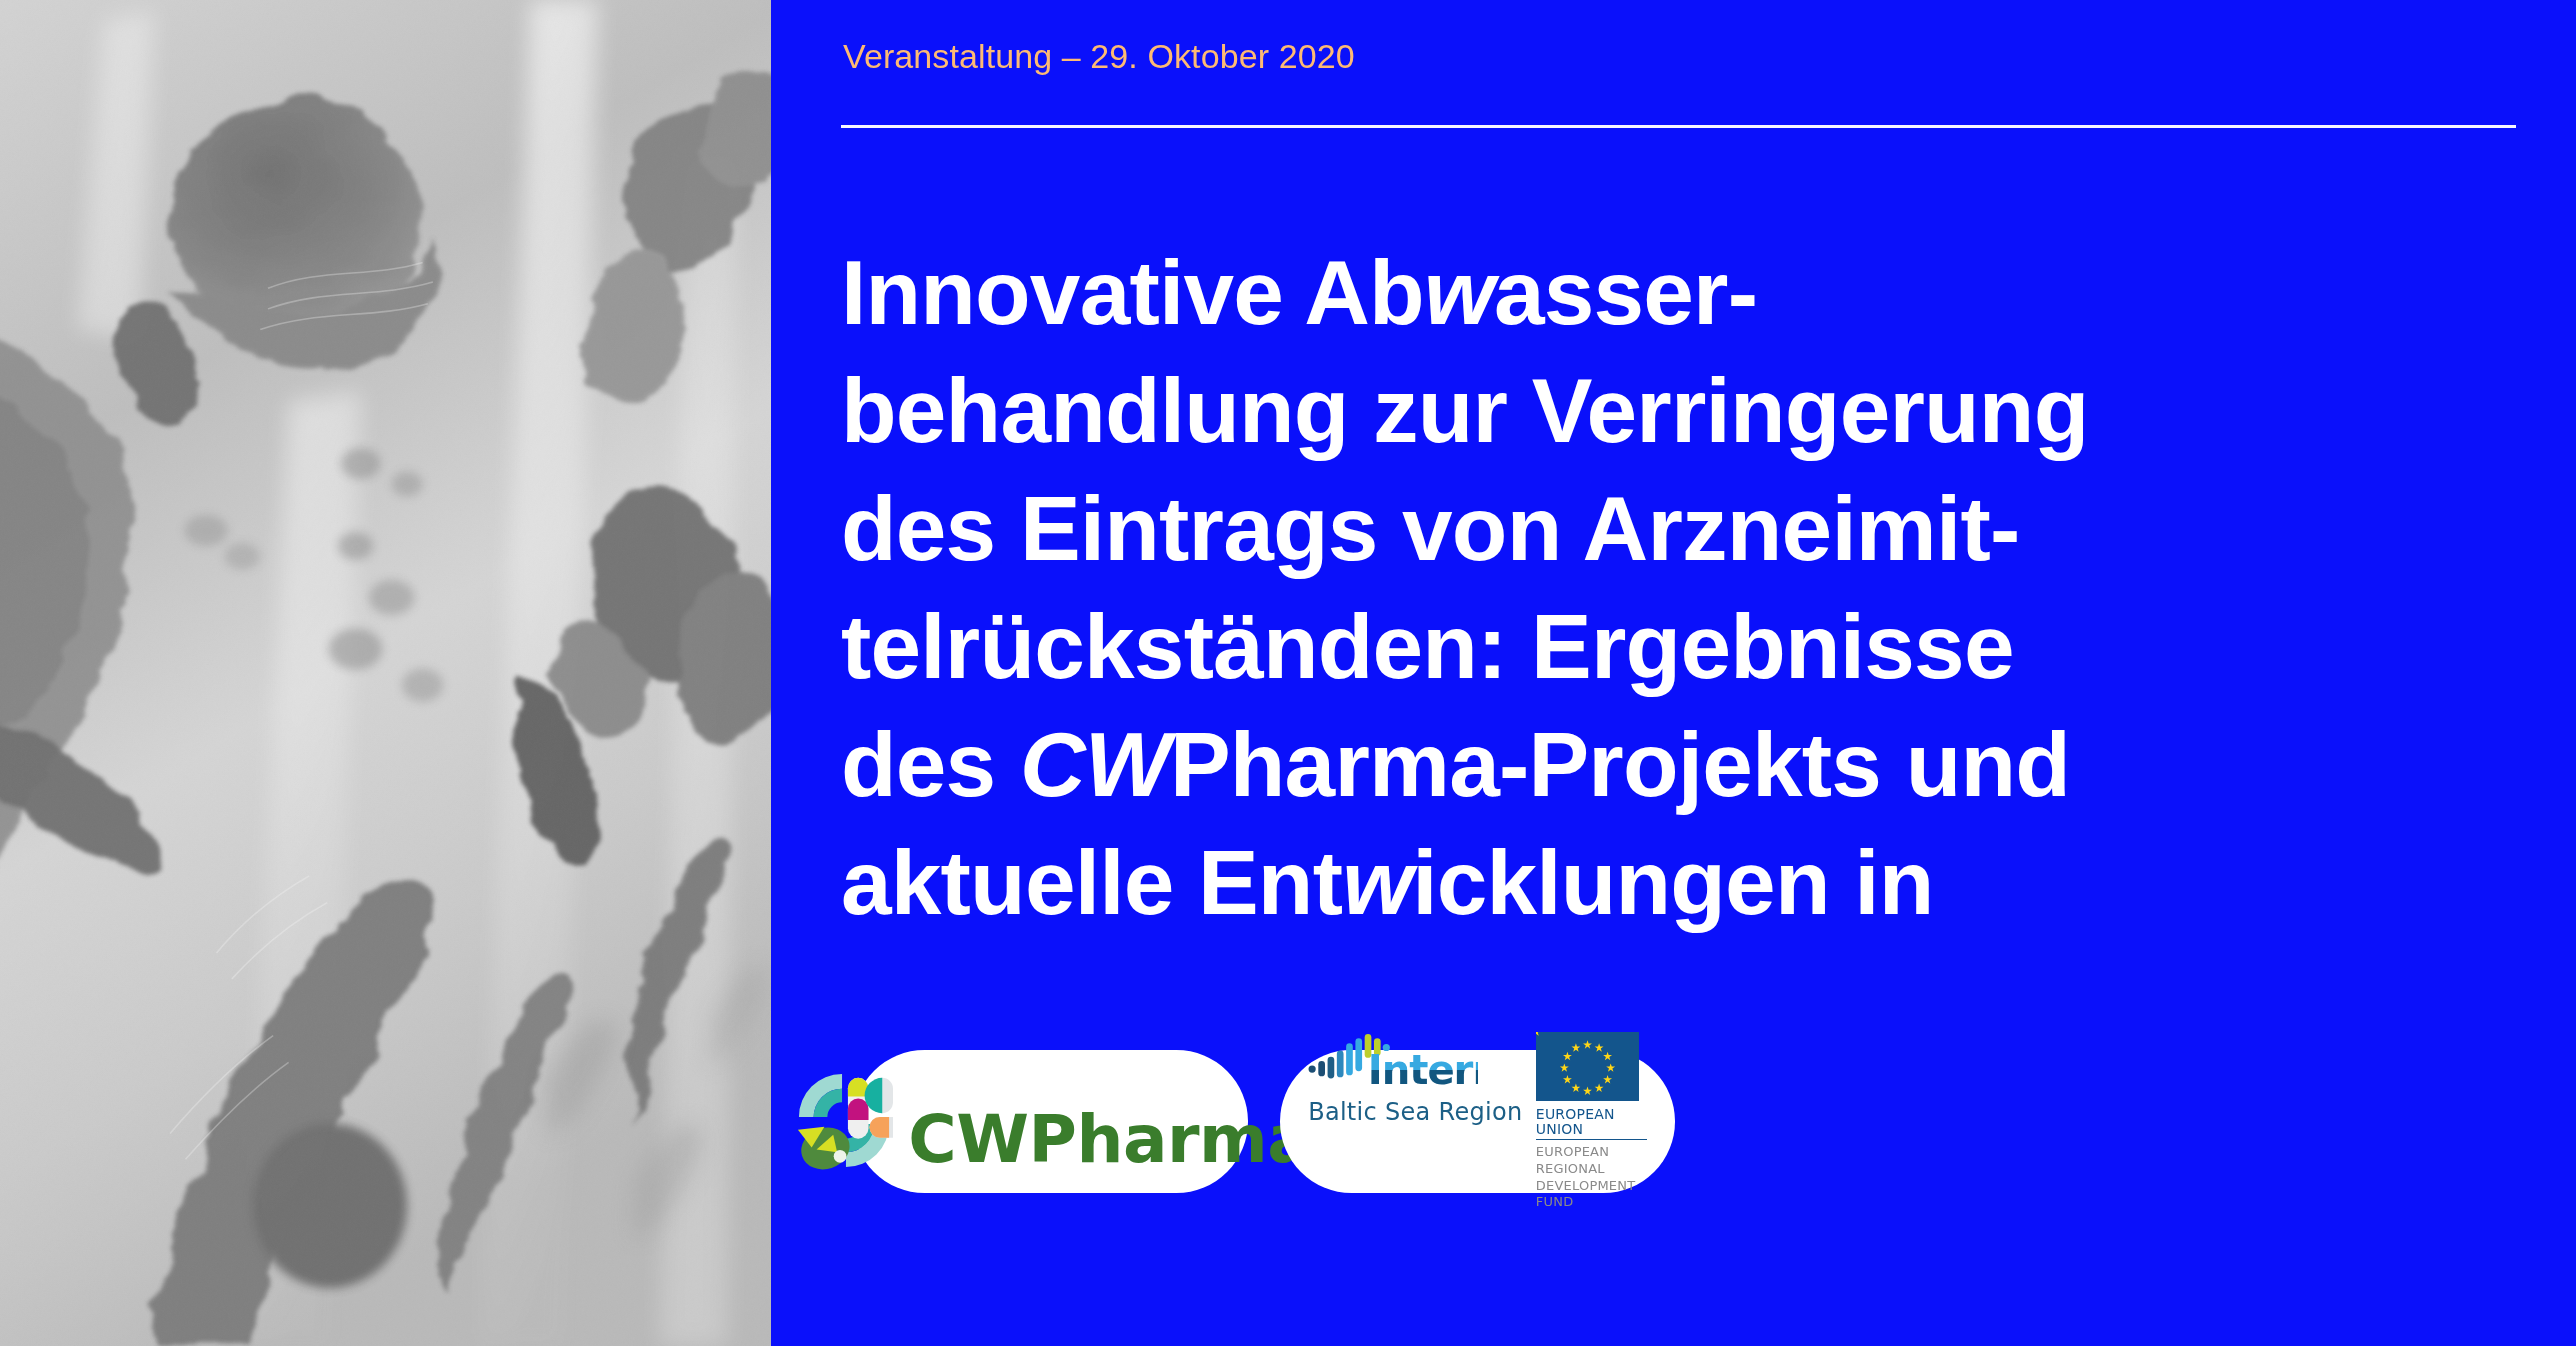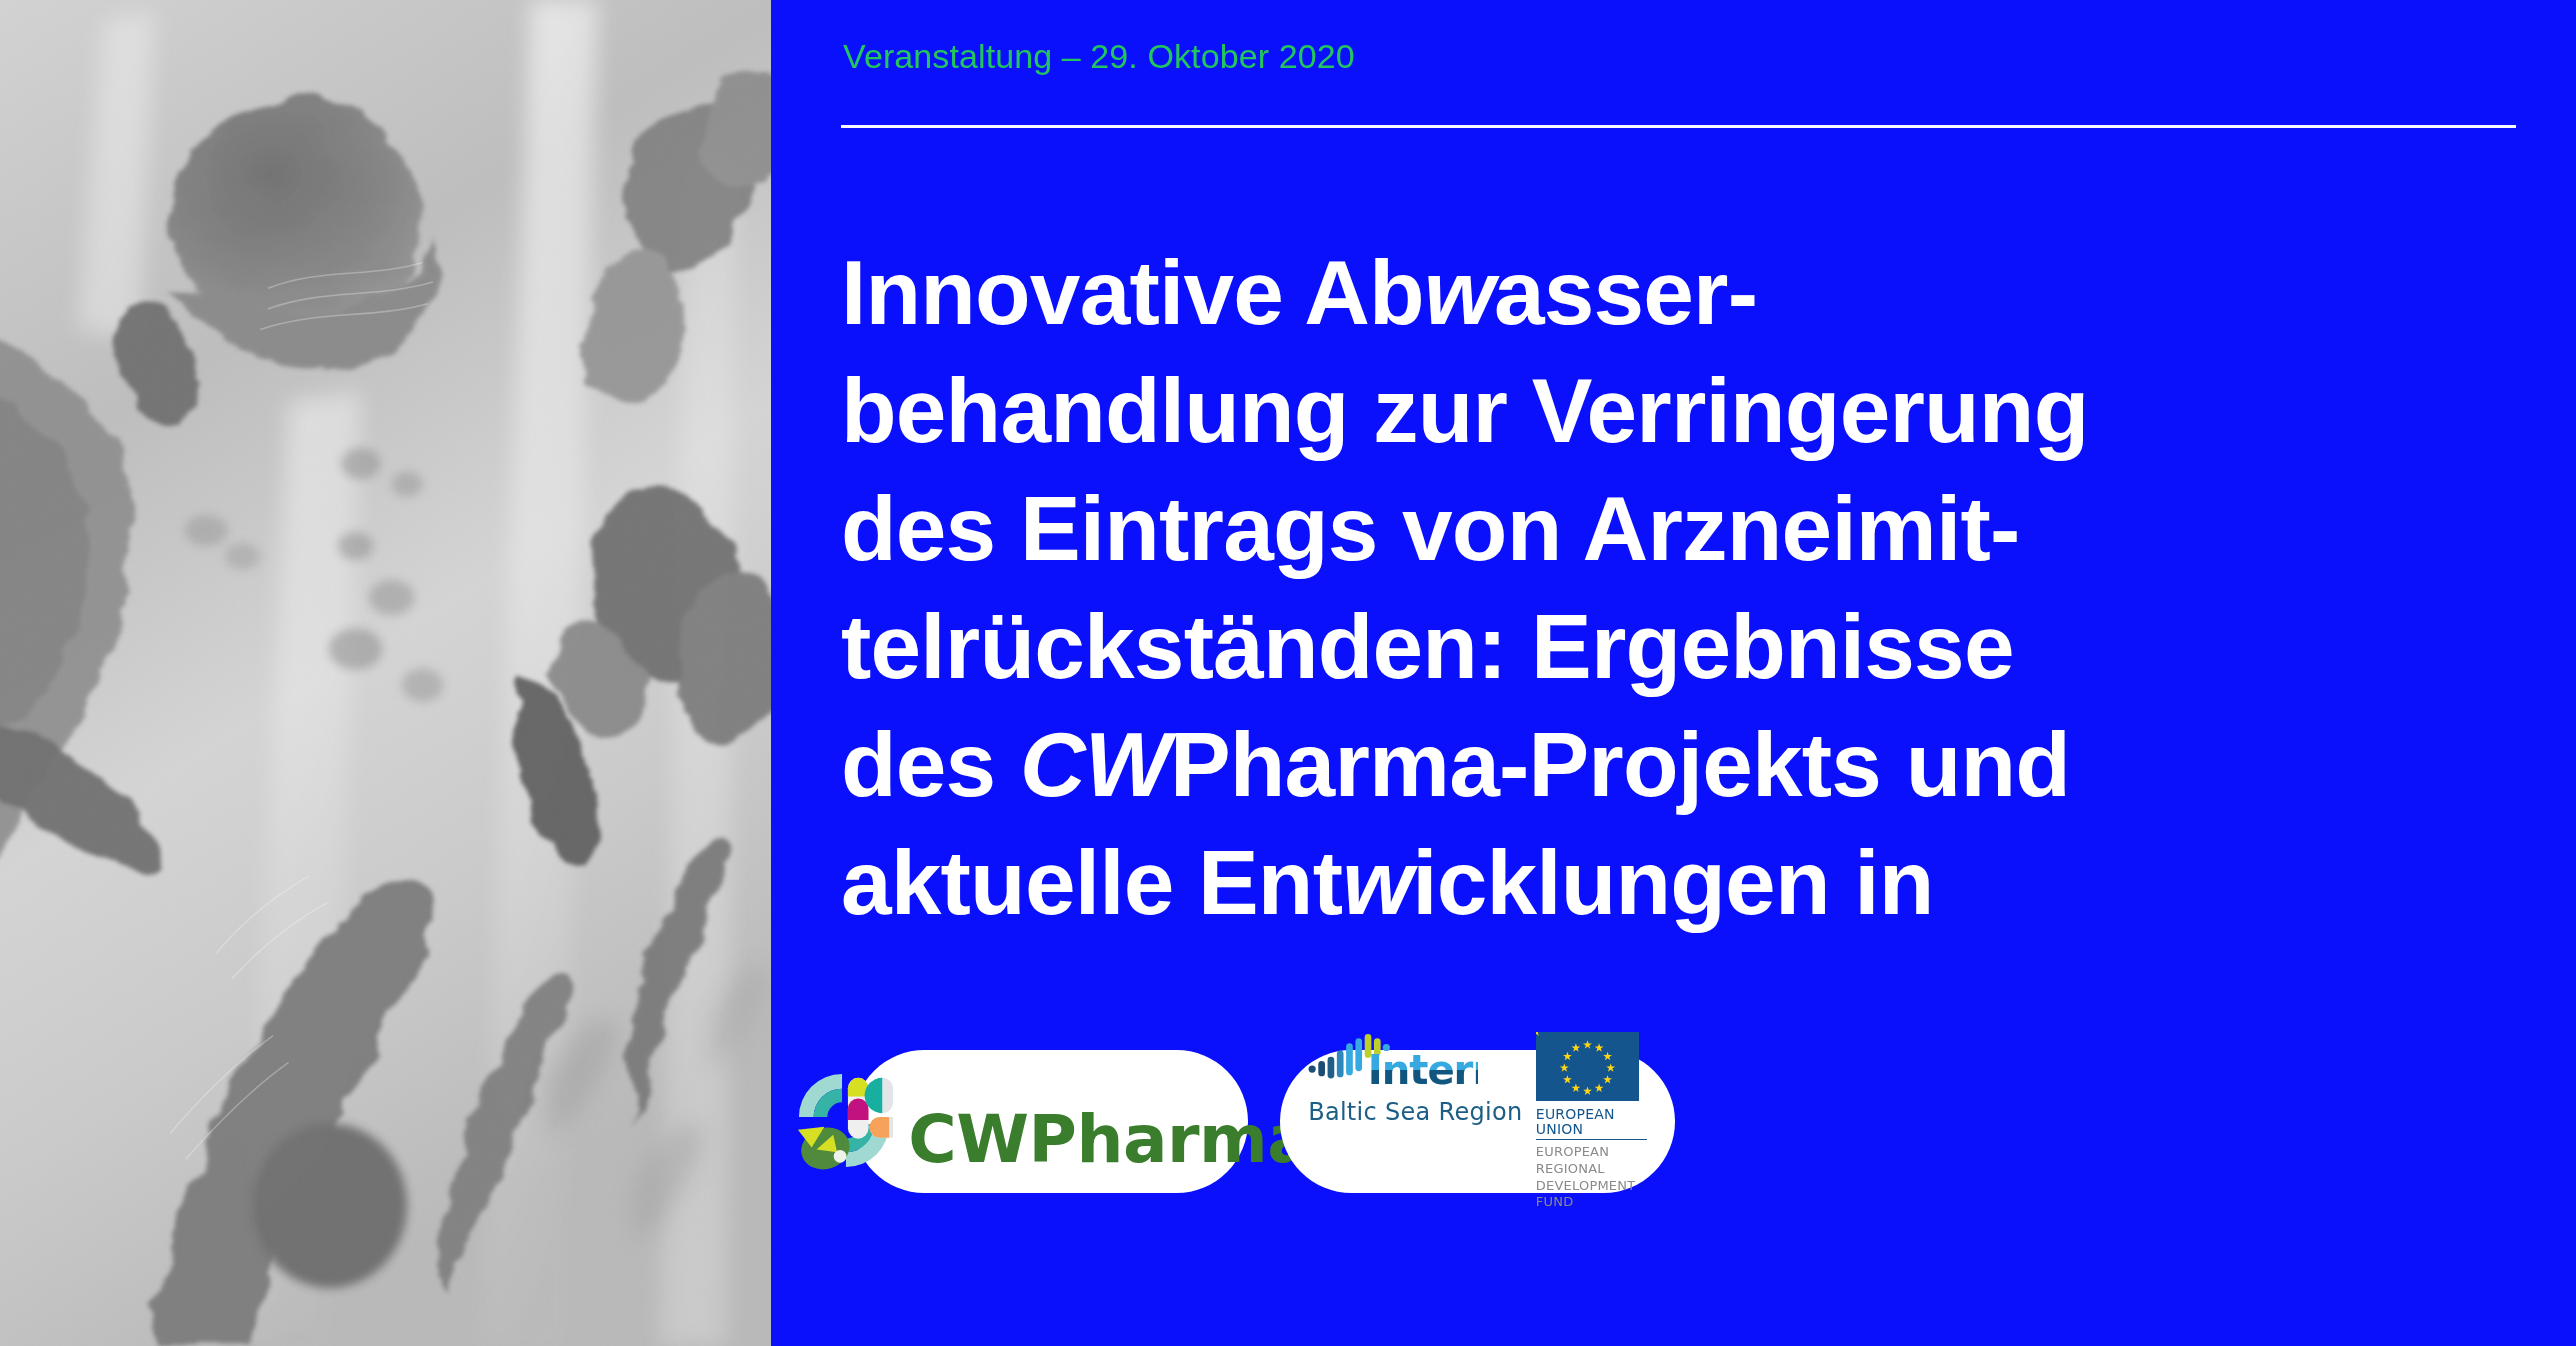--- a/index.html
+++ b/index.html
@@ -31,21 +31,21 @@
     position:relative;
     flex:1 1 auto;
     background:#0a10fb;
     padding:0;
   }
 
   .kicker{
     position:absolute;
     left:72px;           
     top:39px;
-    color:#22c55e;
+    color:#fdba74;
     font-size:34px;
     font-weight:400;
     letter-spacing:0.1px;
     line-height:1;
     white-space:nowrap;
   }
 
   .rule{
     position:absolute;
     left:70px;

